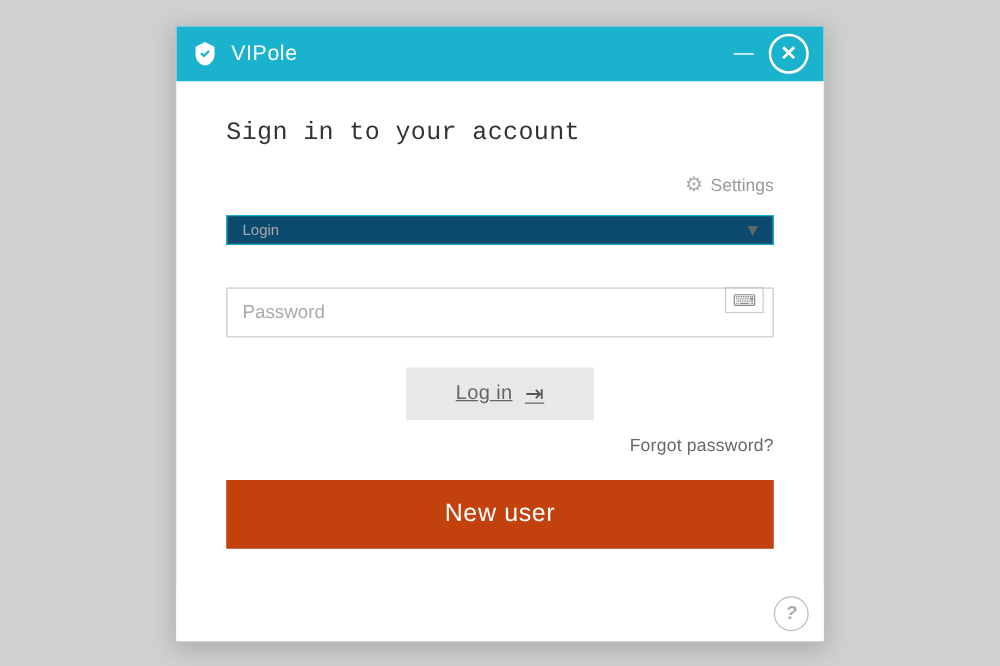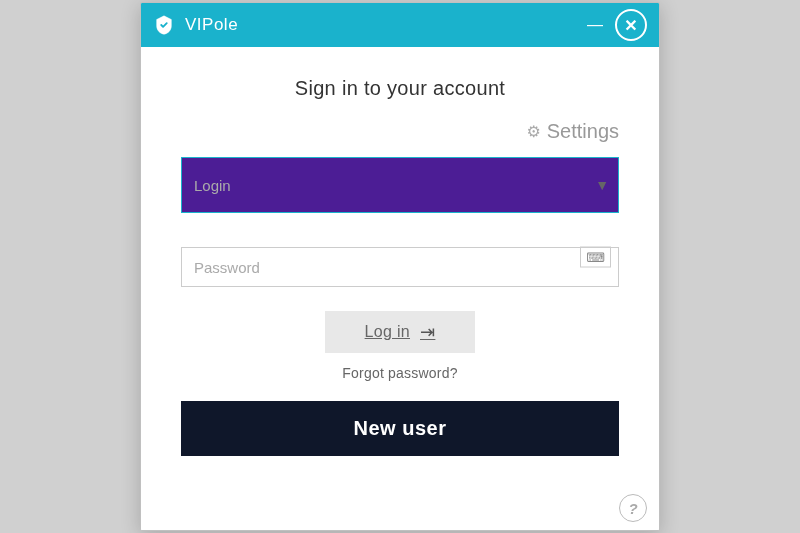--- a/index.html
+++ b/index.html
@@ -81,61 +81,62 @@
       justify-content: center;
       cursor: pointer;
       font-weight: bold;
     }
 
     .content {
       padding: 30px 40px 30px 40px;
     }
 
     .sign-in-title {
-      text-align: center;
+      text-align: left;
       font-size: 20px;
       color: #333333;
       margin-bottom: 20px;
       font-weight: 400;
       letter-spacing: 0.3px;
+      font-family: Liberation Mono, monospace;
     }
 
     .settings-row {
       display: flex;
       justify-content: flex-end;
       align-items: center;
       gap: 6px;
       margin-bottom: 14px;
       color: #999;
       font-size: 14px;
       cursor: pointer;
     }
 
     .settings-icon {
       font-size: 16px;
       color: #aaa;
     }
 
     .settings-label {
       color: #999;
-      font-size: 20px;
+      font-size: 14px;
     }
 
     .login-select-wrapper {
       position: relative;
       margin-bottom: 14px;
     }
 
     .login-select {
       width: 100%;
-      height: 56px;
+      height: 24px;
       border: 1px solid #1ab2cc;
-      background: #4c1d95;
+      background: #0c4a6e;
       padding: 0 12px;
-      font-size: 15px;
+      font-size: 12px;
       color: #aaa;
       appearance: none;
       -webkit-appearance: none;
       cursor: pointer;
       outline: none;
     }
 
     .login-select option {
       color: #333;
     }
@@ -198,36 +199,36 @@
       color: #666;
       cursor: pointer;
       display: flex;
       align-items: center;
       gap: 10px;
       letter-spacing: 0.3px;
       text-decoration: underline;
     }
 
     .forgot-password {
-      text-align: center;
+      text-align: right;
       font-size: 14px;
       color: #666;
       margin-bottom: 20px;
       cursor: pointer;
       letter-spacing: 0.2px;
     }
 
     .new-user-btn {
       display: block;
       width: 100%;
-      background: #0f172a;
+      background: #c2410c;
       border: none;
       padding: 16px;
       font-size: 20px;
-      font-weight: bold;
+      font-weight: normal;
       color: white;
       cursor: pointer;
       letter-spacing: 0.5px;
       text-align: center;
     }
 
     .bottom-bar {
       display: flex;
       justify-content: flex-end;
       padding: 8px 12px;

